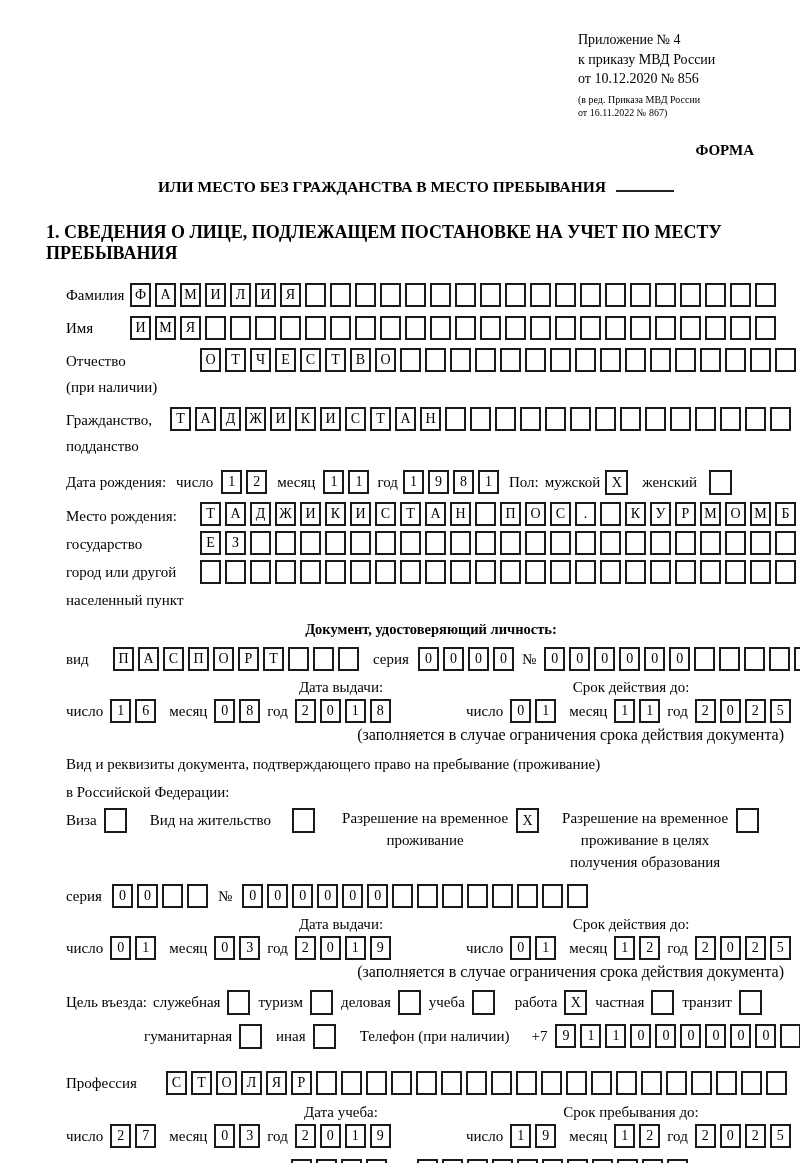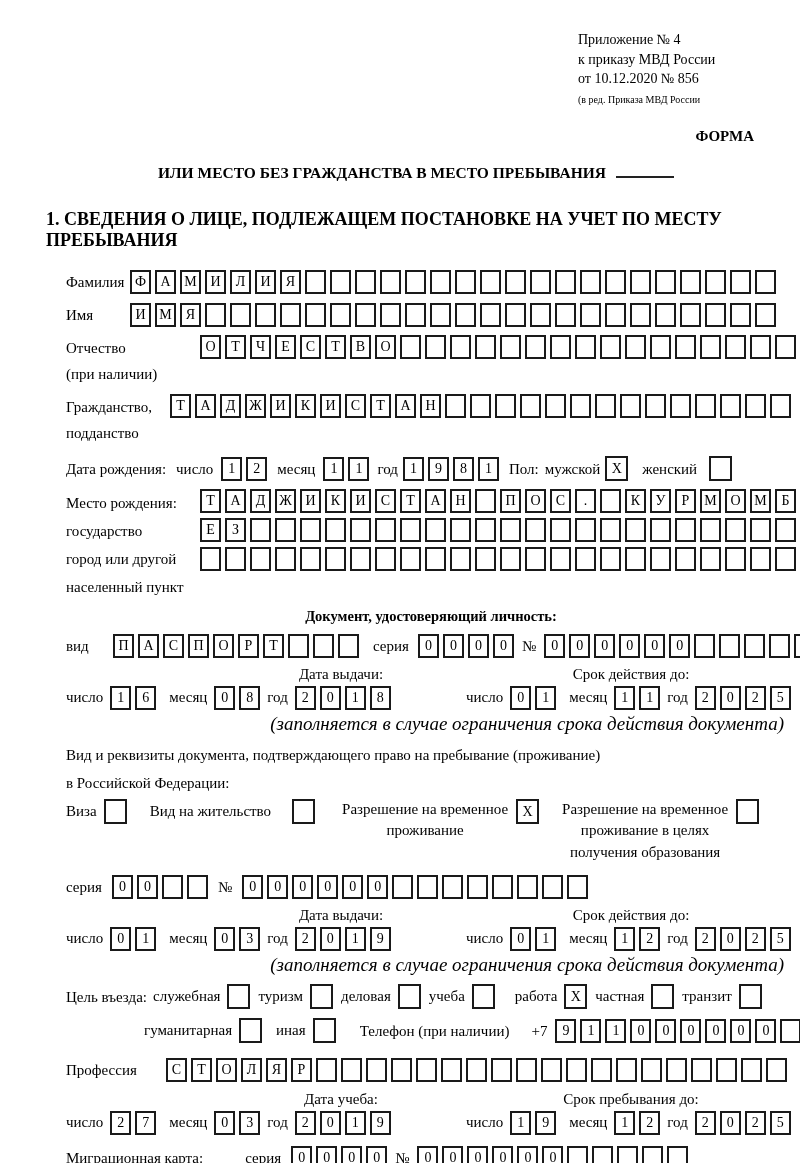--- a/index.html
+++ b/index.html
@@ -30,39 +30,40 @@
     text-align:center;font-size:14px;line-height:21px;background:#fff;flex:0 0 auto;vertical-align:middle;
   }
   .stack{display:flex;flex-direction:column;gap:5px;}
   .mid-heading{font-weight:bold;text-align:center;font-size:14.5px;margin:4px 0 8px 0;}
   .two-col{display:flex;align-items:flex-start;margin-bottom:2px;}
   .datecol1{flex:0 0 400px;}
   .datecol2{flex:1 1 auto;}
   .dc-hd{text-align:center;margin-bottom:3px;}
   .datecol1 .dc-hd{padding-left:150px;}
   .dl{display:flex;align-items:center;gap:7px;}
-  .note{font-size:19px;text-align:right;padding-right:12px;margin:3px 0 8px 0;font-style:italic;}
+  .note{font-size:16px;text-align:right;padding-right:12px;margin:3px 0 8px 0;}
   .plain{line-height:1.6;}
   .optline{display:flex;align-items:flex-start;gap:9px;margin:4px 0 10px 0;}
   .opt{display:flex;align-items:center;gap:7px;}
   .opt-multi{display:flex;align-items:flex-start;gap:8px;}
   .opt-multi .txt{text-align:center;line-height:1.45;}
 </style>
 </head>
 <body>
 
 <div class="page">
 
   <div class="hdr">
     <div>Приложение № 4</div>
     <div>к приказу МВД России</div>
     <div>от 10.12.2020 № 856</div>
   </div>
   <div class="hdr-sub">
     <div>(в ред. Приказа МВД России</div>
+    <div>от 16.11.2022 № 867)</div>
   </div>
   <div class="form-label">ФОРМА</div>
 
   <div class="title">
     <div><span>ИЛИ МЕСТО БЕЗ ГРАЖДАНСТВА В МЕСТО ПРЕБЫВАНИЯ</span><span class="uline"></span></div>
   </div>
 
   <div class="sec-heading">1. СВЕДЕНИЯ О ЛИЦЕ, ПОДЛЕЖАЩЕМ ПОСТАНОВКЕ НА УЧЕТ ПО МЕСТУ ПРЕБЫВАНИЯ</div>
 
   <div class="row">
@@ -552,21 +553,21 @@
         <span class="cell">0</span>
         <span class="cell">0</span>
         <span class="cell">0</span>
         <span class="cell">0</span>
         <span class="cell">0</span>
         <span class="cell">0</span>
         <span class="cell"></span>
       </span>
   </div>
 
-  <div class="row" style="margin-top:13px">
+  <div class="row" style="margin-top:21px">
     <span class="lbl" style="flex:0 0 100px">Профессия</span>
     <span class="cellrow">
         <span class="cell">С</span>
         <span class="cell">Т</span>
         <span class="cell">О</span>
         <span class="cell">Л</span>
         <span class="cell">Я</span>
         <span class="cell">Р</span>
         <span class="cell"></span>
         <span class="cell"></span>

